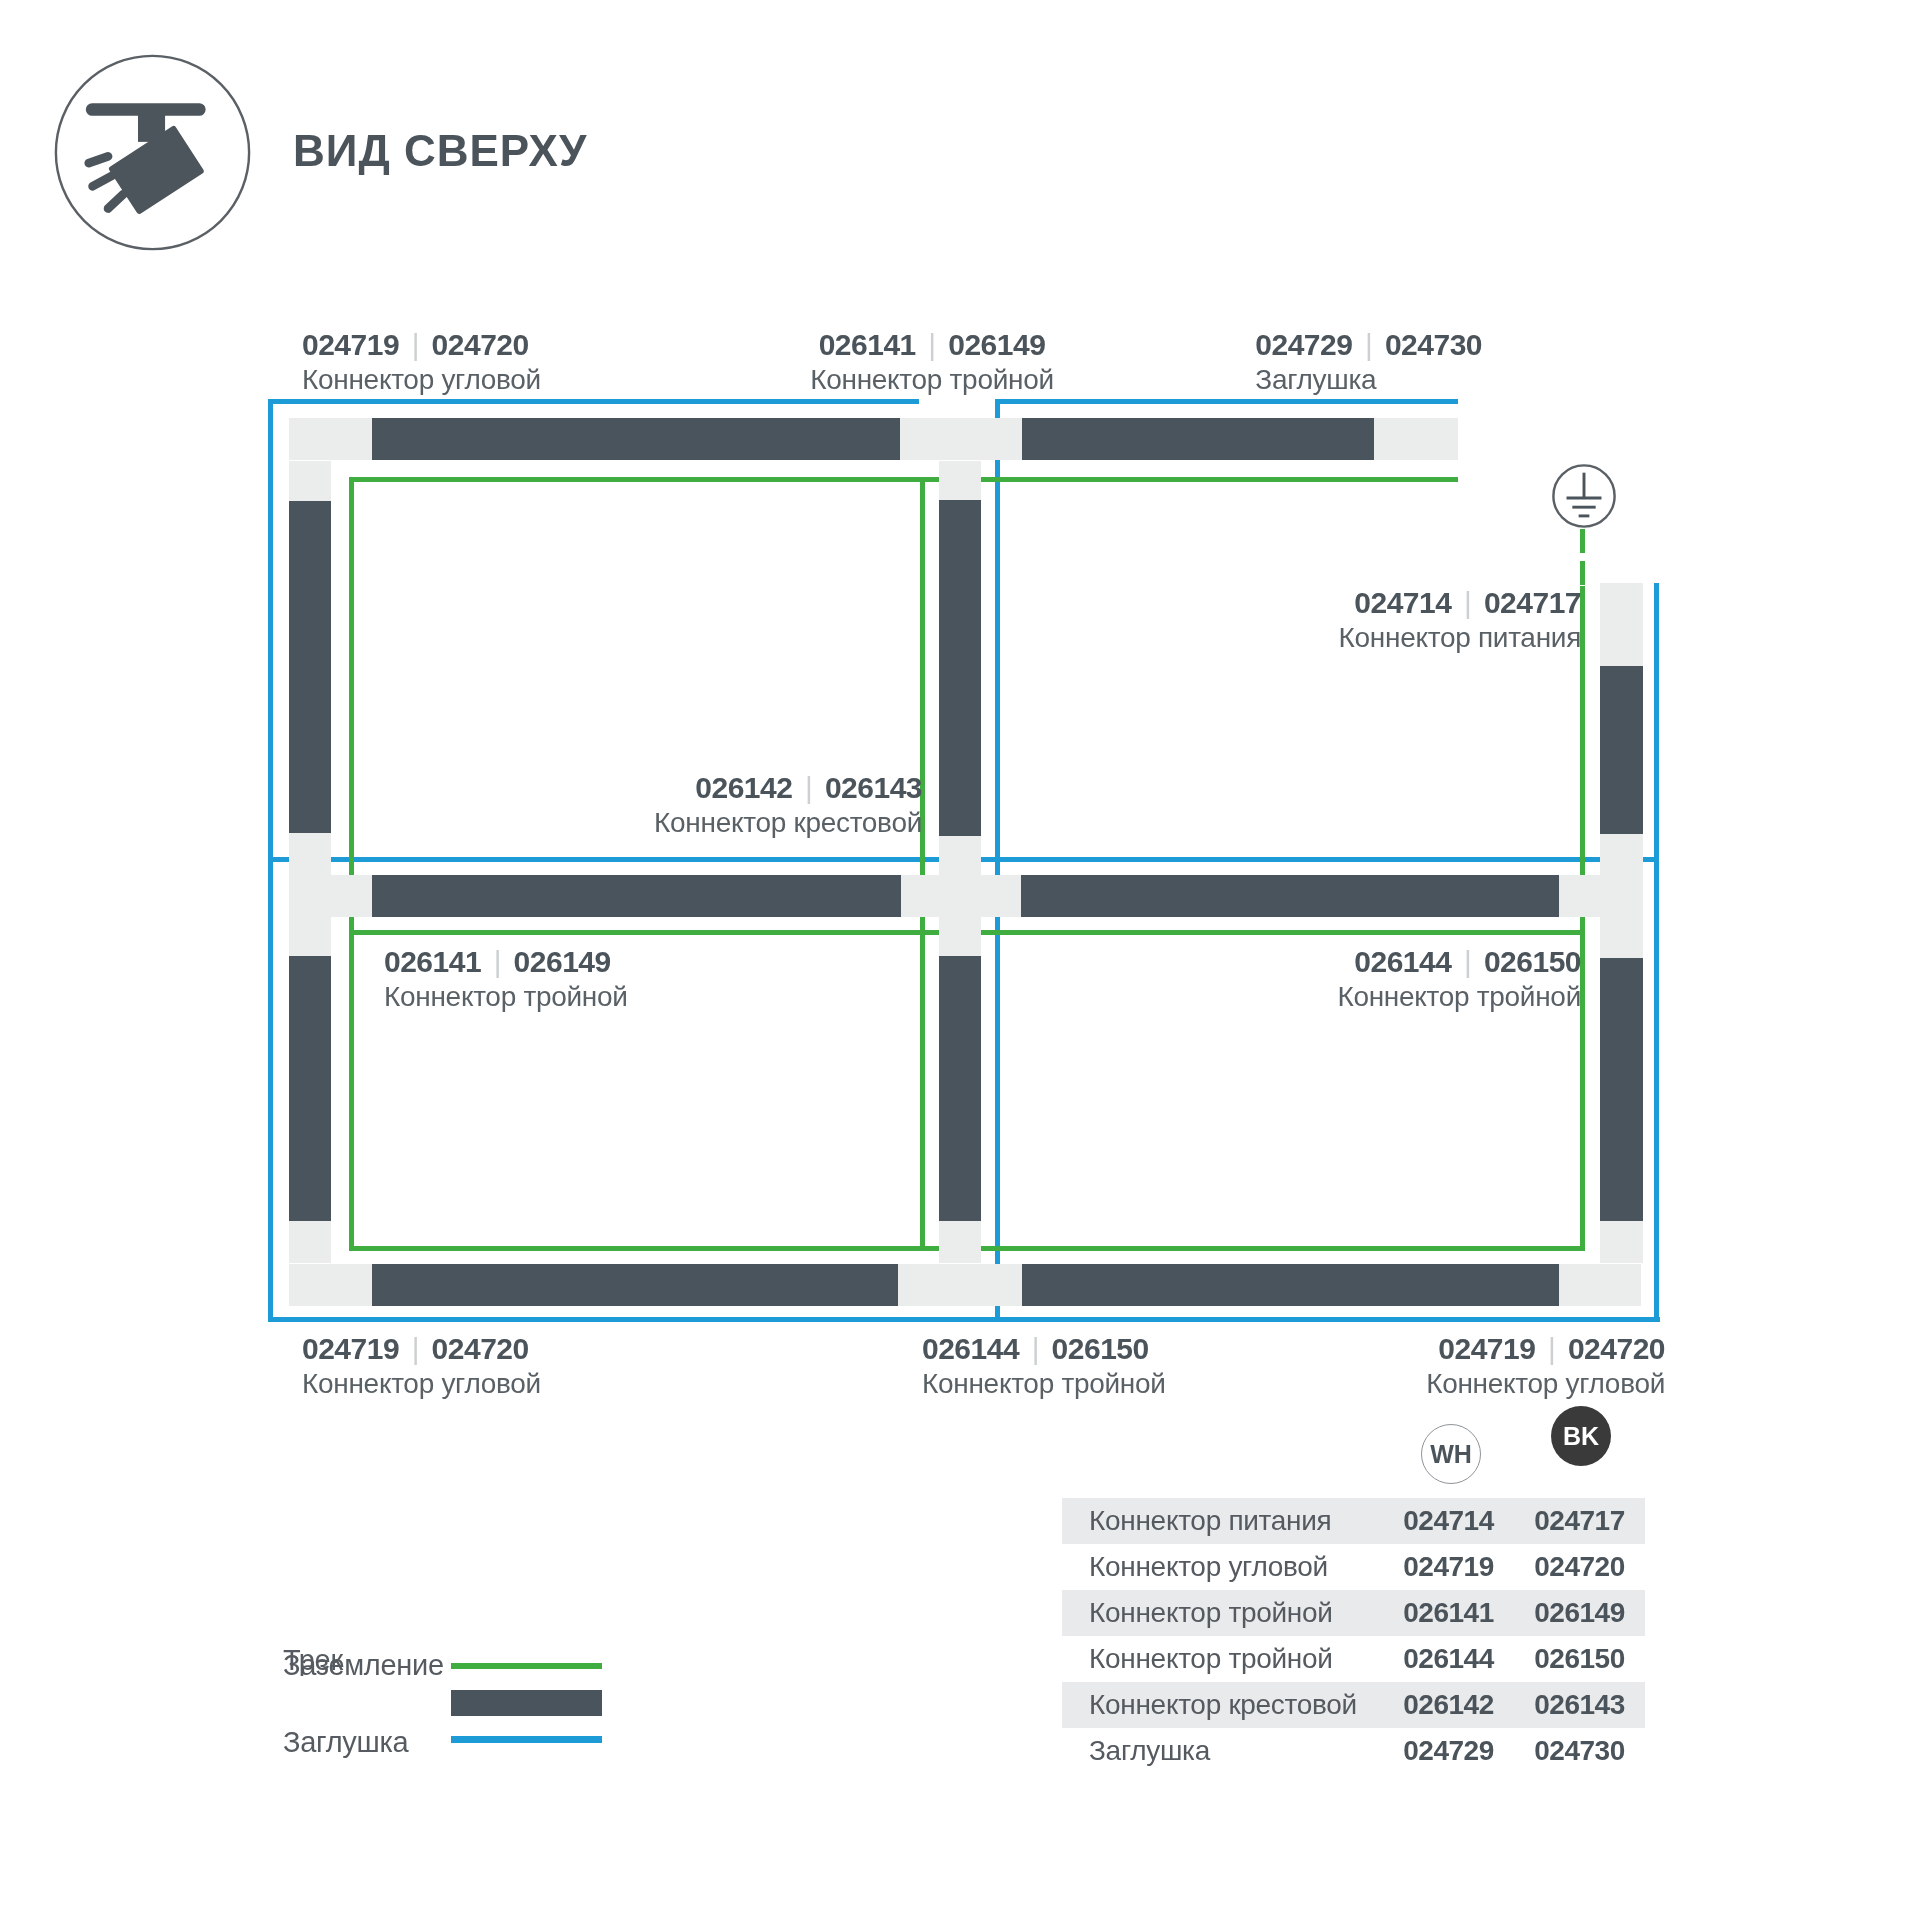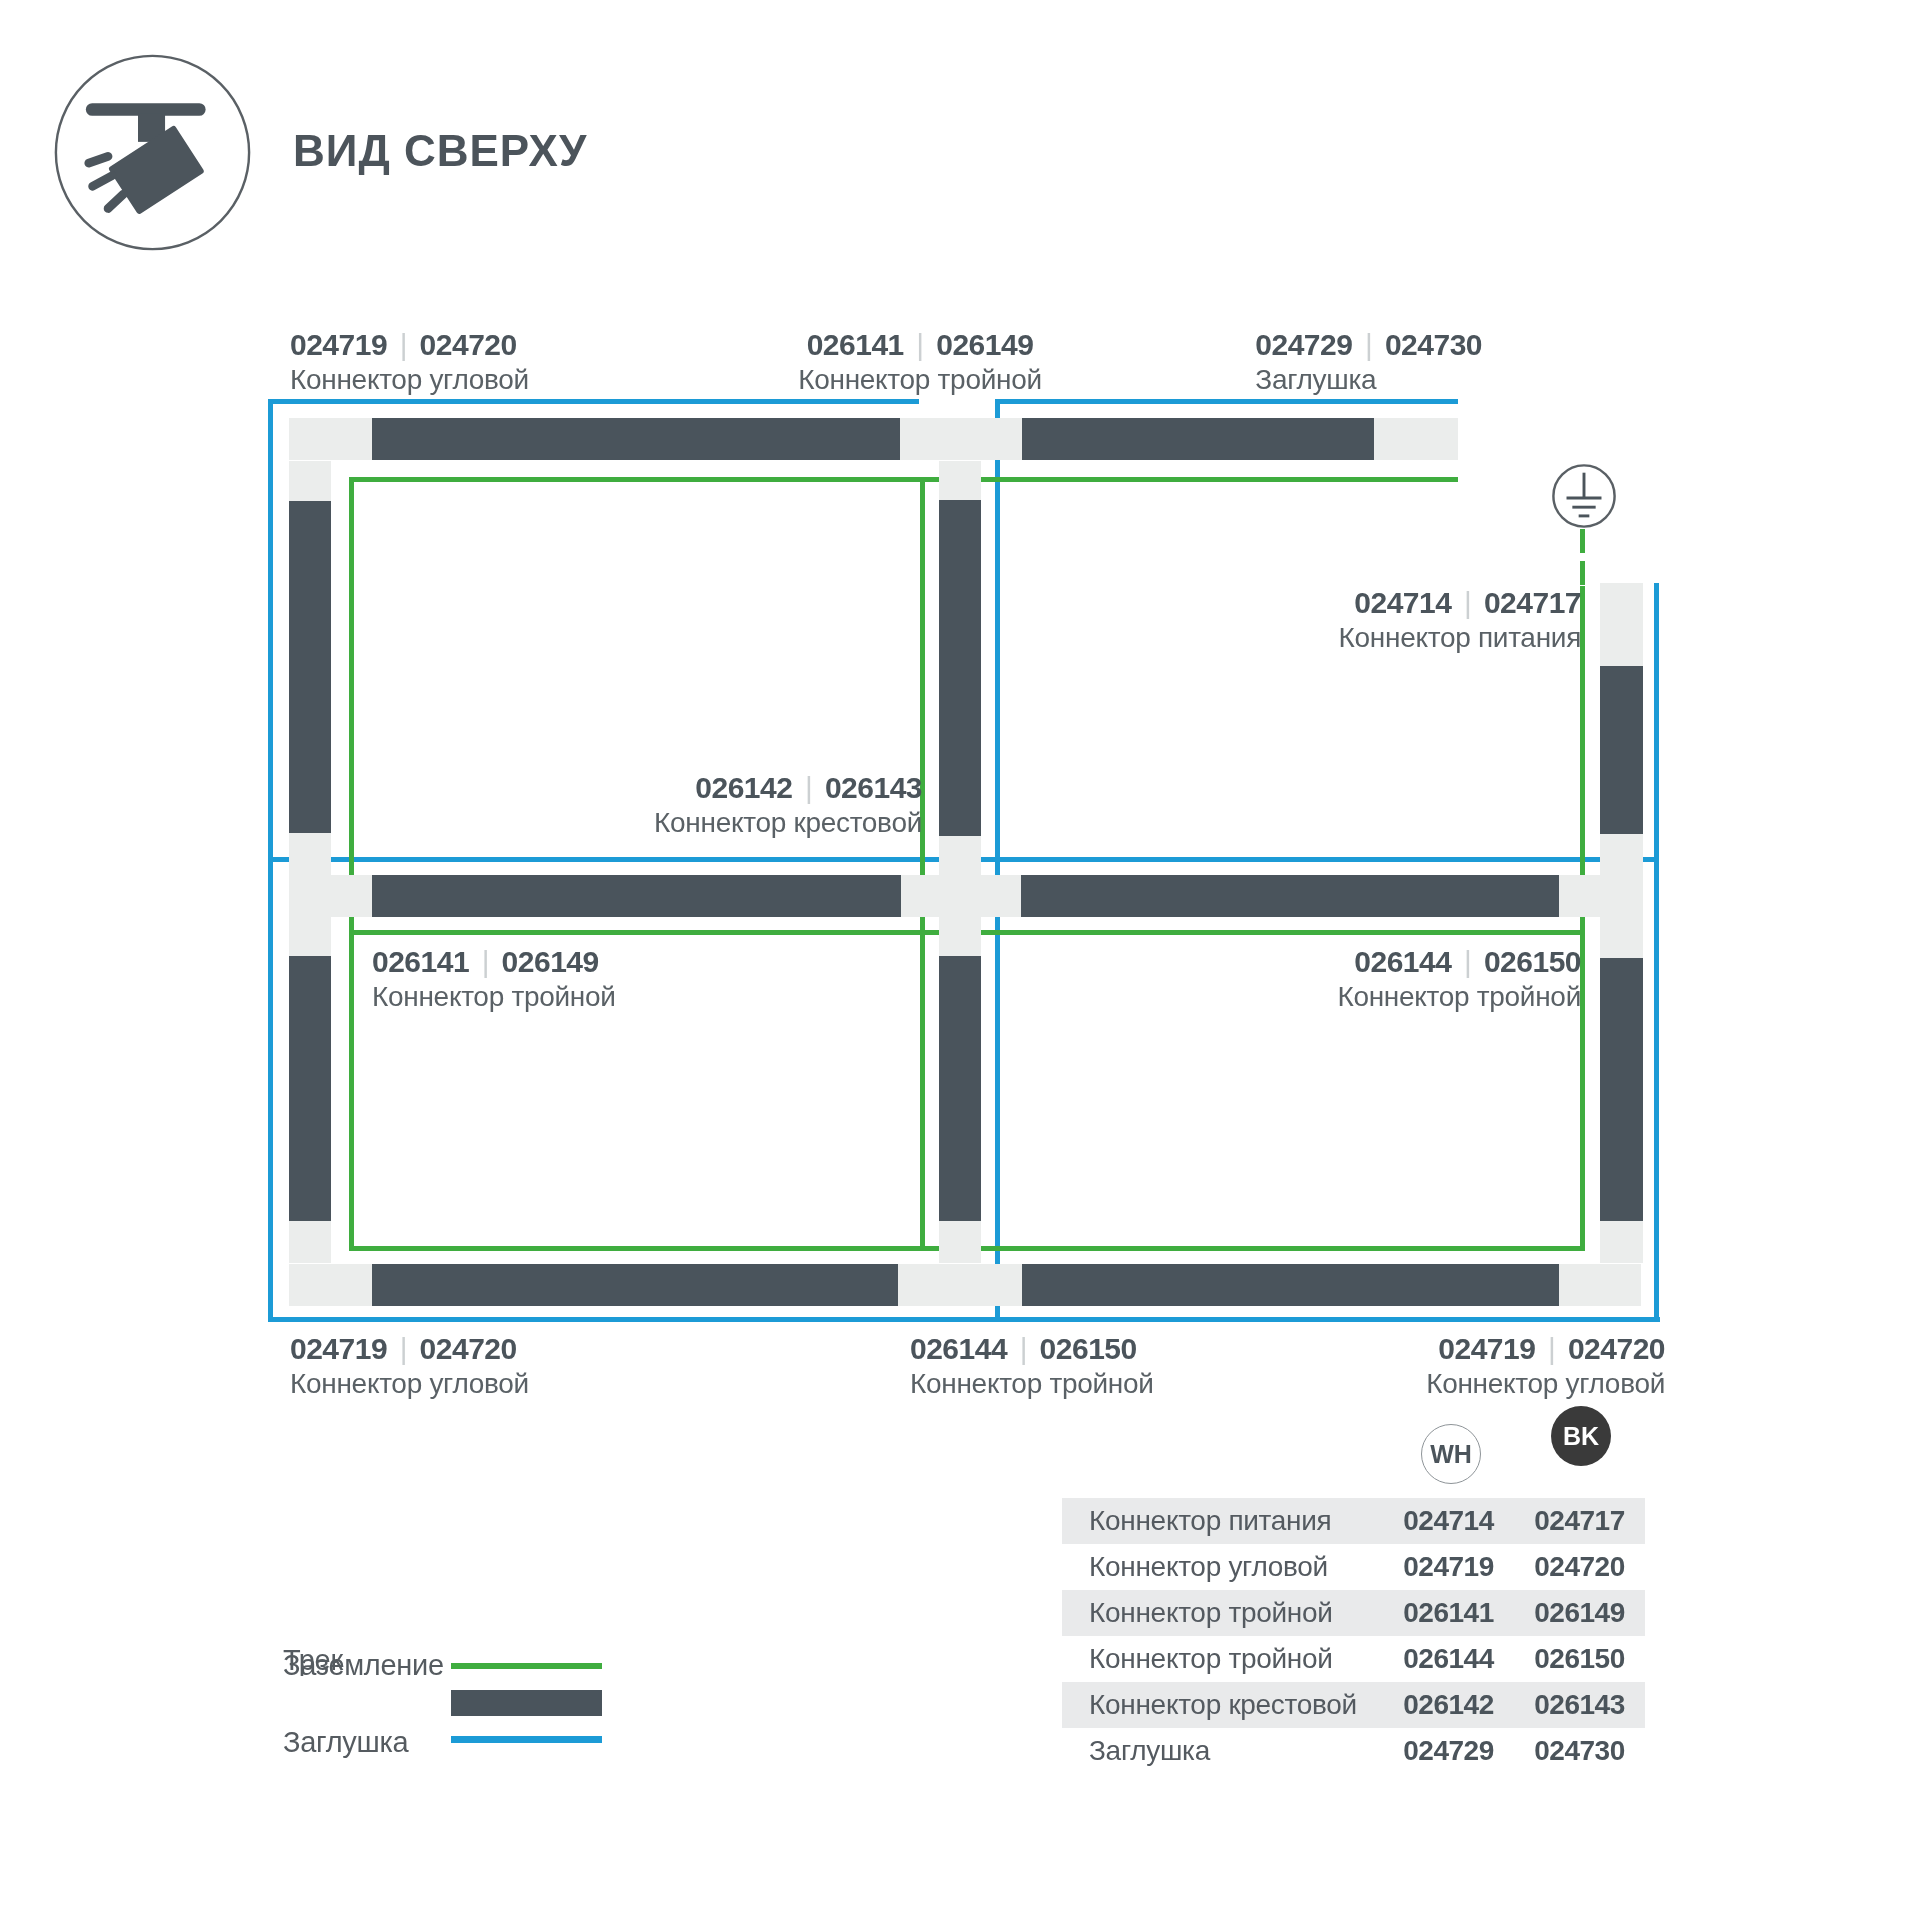--- a/index.html
+++ b/index.html
@@ -3,21 +3,21 @@
 <meta charset="utf-8">
 <style>
   html,body{margin:0;padding:0;background:#fff;}
   .canvas{position:relative;width:1931px;height:1931px;background:#ffffff;overflow:hidden;
           font-family:"Liberation Sans", sans-serif;color:#4b545b;padding-left:24px;}
   .abs{position:absolute;}
   .blue{position:absolute;background:#1c9bd6;}
   .green{position:absolute;background:#3fad3f;}
   .track{position:absolute;background:#4a545c;}
   .conn{position:absolute;background:#ebedec;}
-  .dlabel{position:absolute;white-space:nowrap;}
+  .dlabel{position:absolute;white-space:nowrap;margin-left:12px;}
   .dlabel .nums{font-size:30px;font-weight:700;letter-spacing:-0.5px;line-height:31px;color:#4b545b;}
   .dlabel .sep{color:#ccd0d2;font-weight:400;margin:0 12.6px;}
   .dlabel .name{font-size:28px;font-weight:400;line-height:29px;margin-top:4.8px;color:#5a6166;letter-spacing:-0.3px;}
   .title{position:absolute;left:293px;top:126px;font-size:44px;font-weight:700;letter-spacing:1px;color:#4c545b;}
   .legend-label{position:absolute;font-size:29px;color:#555b60;letter-spacing:-0.3px;}
   .badge{position:absolute;width:60px;height:60px;border-radius:50%;display:flex;align-items:center;justify-content:center;
          font-size:25px;font-weight:700;box-sizing:border-box;}
   .badge.wh{border:1.9px solid #8e9498;color:#4b545b;background:#fff;}
   .badge.bk{background:#3a3a3a;color:#ffffff;}
   .ptable{position:absolute;left:1062px;top:1498px;width:583px;}

